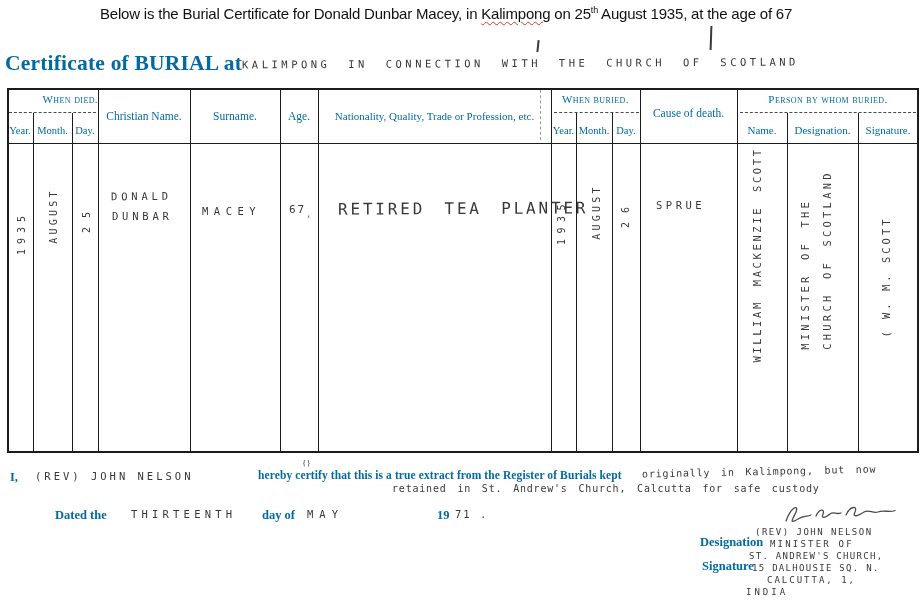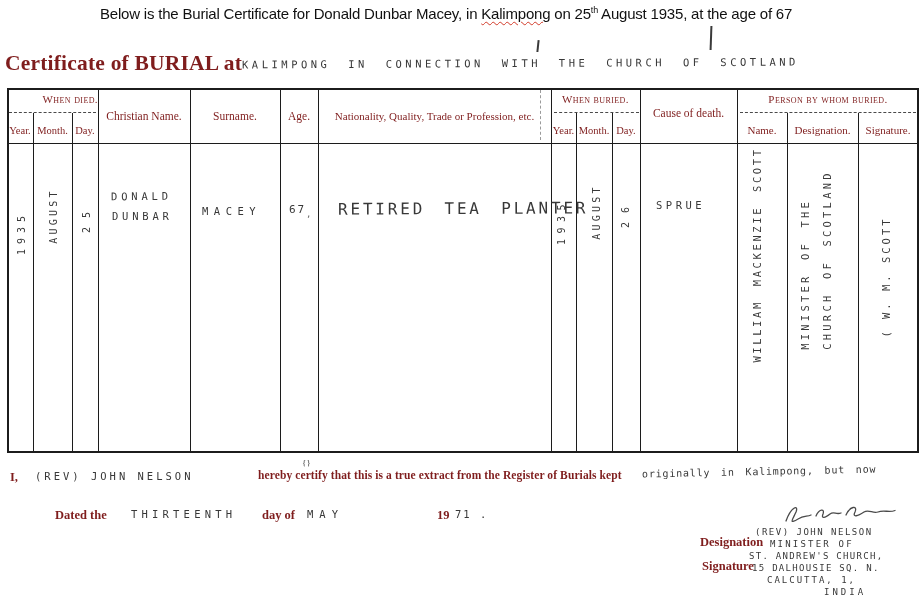--- a/index.html
+++ b/index.html
@@ -1,20 +1,20 @@
 <!DOCTYPE html>
 <html><head>
 <meta charset="utf-8">
 <style>
   html,body{margin:0;padding:0;background:#ffffff;}
   #page{position:relative;width:924px;height:600px;background:#ffffff;overflow:hidden;
         font-family:"Liberation Serif",serif;color:#1b1b1b;}
   .abs{position:absolute;}
   .sans{font-family:"Liberation Sans",sans-serif;color:#101010;}
-  .serif{font-family:"Liberation Serif",serif;color:#7f1d1d;}
+  .serif{font-family:"Liberation Serif",serif;color:#0369a1;}
   .hw{font-family:"DejaVu Sans Mono",monospace;color:#383838;white-space:nowrap;}
   .u{text-decoration-thickness:1px;}
   .wavy-red{text-decoration:underline;text-decoration-style:wavy;text-decoration-color:#d23b2a;
             text-decoration-thickness:1px;text-underline-offset:2px;}
   .wavy-blue{text-decoration:underline;text-decoration-style:wavy;text-decoration-color:#3a5bd0;
              text-decoration-thickness:1px;text-underline-offset:2px;}
   .vl{position:absolute;width:1px;background:#1c1c1c;}
   .hl{position:absolute;height:1px;background:#1c1c1c;}
   .dash{position:absolute;border-top:1px dashed #4a4a4a;height:0;}
   .hcell{position:absolute;text-align:center;white-space:nowrap;}
@@ -109,20 +109,21 @@
     <div>MINISTER OF THE</div>
     <div>CHURCH OF SCOTLAND</div>
   </div>
 
   <div class="vt hw" style="left:886px;top:277px;font-size:10.5px;letter-spacing:3px;">( W. M. SCOTT</div>
 
   <div class="abs serif bold" style="left:10px;top:470px;font-size:12.5px;">I,</div>
   <div class="abs hw" style="left:35px;top:470px;font-size:10.5px;letter-spacing:3px;">(REV) JOHN NELSON</div>
   <div class="abs serif bold" style="left:258px;top:469px;font-size:11.5px;white-space:nowrap;letter-spacing:0.1px;">hereby certify that this is a true extract from the Register of Burials kept</div>
   <div class="abs hw" style="left:642px;top:466px;font-size:10px;letter-spacing:0.8px;word-spacing:4px;transform:rotate(-1.2deg);">originally in Kalimpong, but now</div>
+  <div class="abs hw" style="left:392px;top:483px;font-size:10px;letter-spacing:0.8px;word-spacing:4px;">retained in St. Andrew's Church, Calcutta for safe custody</div>
 
   <div class="abs serif bold" style="left:55px;top:508px;font-size:12.5px;">Dated the</div>
   <div class="abs hw" style="left:131px;top:508px;font-size:10.5px;letter-spacing:4.2px;">THIRTEENTH</div>
   <div class="abs serif bold" style="left:262px;top:508px;font-size:12.5px;">day of</div>
   <div class="abs hw" style="left:307px;top:508px;font-size:10.5px;letter-spacing:6px;">MAY</div>
   <div class="abs serif bold" style="left:437px;top:508px;font-size:12.5px;">19</div>
   <div class="abs hw" style="left:455px;top:508px;font-size:10.5px;letter-spacing:2px;">71 .</div>
 
   <div class="abs serif bold" style="left:702px;top:511px;font-size:12.5px;margin-top:48px;">Signature</div>
   <svg class="abs" style="left:778px;top:503px;" width="128" height="26" viewBox="0 0 128 26">
@@ -130,15 +131,15 @@
              M38,13 C41,6 47,5 45,11 C43,16 47,15 52,11 C56,8 58,12 63,10
              M68,12 C72,3 80,2 77,9 C74,15 80,13 86,9 C91,6 95,11 100,9 C106,6.5 111,10 117,7.5" stroke="#4a4a4a" stroke-width="1.3" fill="none" stroke-linecap="round"></path>
   </svg>
 
   <div class="abs serif bold" style="left:700px;top:535px;font-size:12.5px;">Designation</div>
   <div class="abs hw" style="left:755px;top:527px;font-size:9px;letter-spacing:1.5px;">(REV) JOHN NELSON</div>
   <div class="abs hw" style="left:770px;top:539px;font-size:9px;letter-spacing:2.2px;">MINISTER OF</div>
   <div class="abs hw" style="left:749px;top:551px;font-size:9px;letter-spacing:1.3px;">ST. ANDREW'S CHURCH,</div>
   <div class="abs hw" style="left:752px;top:563px;font-size:9px;letter-spacing:1.3px;">15 DALHOUSIE SQ. N.</div>
   <div class="abs hw" style="left:767px;top:575px;font-size:9px;letter-spacing:2px;">CALCUTTA, 1,</div>
-  <div class="abs hw" style="left:824px;top:587px;font-size:9px;letter-spacing:3px;">INDIA</div>
+  <div class="abs hw" style="left:746px;top:587px;font-size:9px;letter-spacing:3px;">INDIA</div>
 
 </div>
 
 </body></html>

